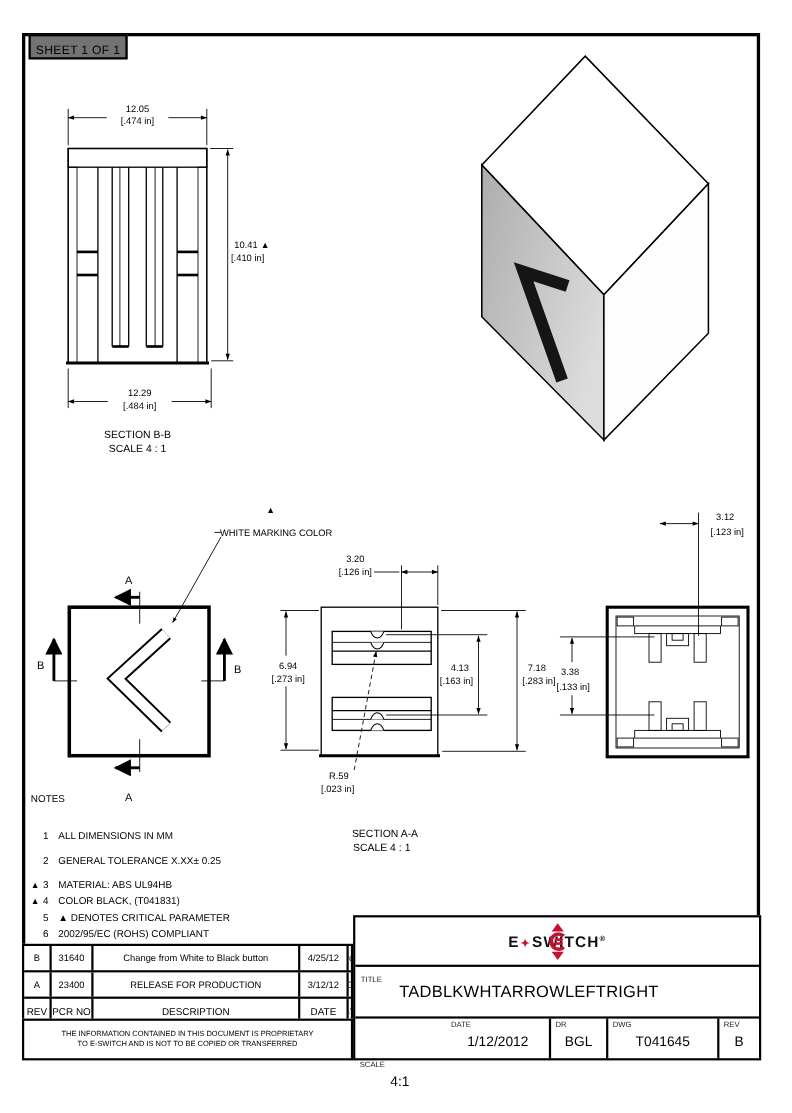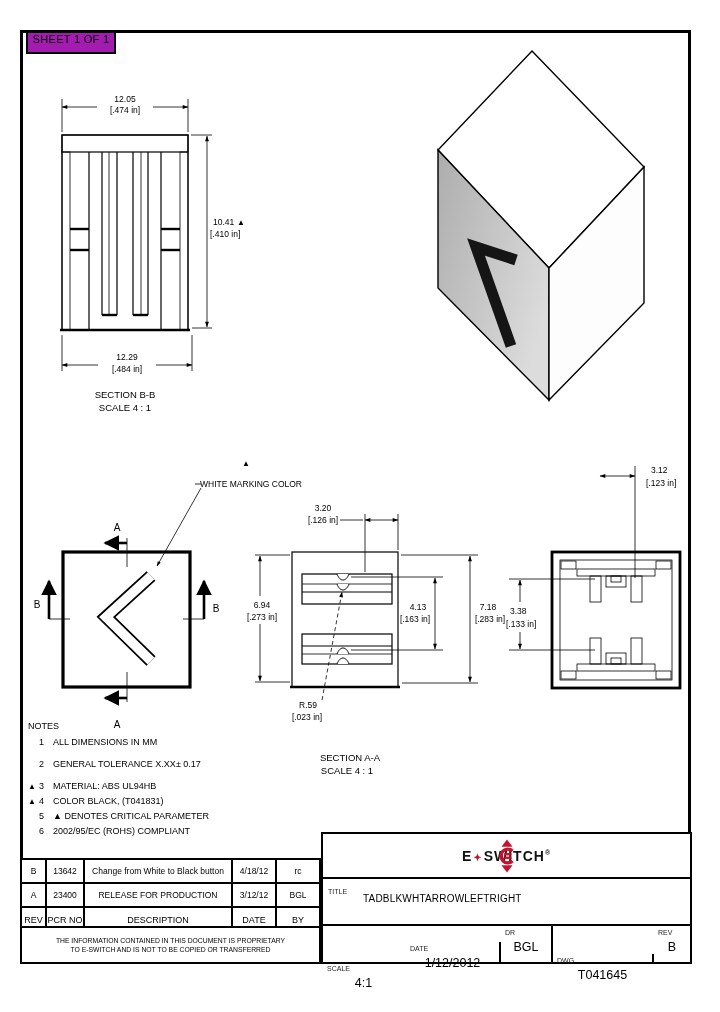--- a/index.html
+++ b/index.html
@@ -1,62 +1,62 @@
 <!DOCTYPE html>
 <html><head>
 <meta charset="utf-8">
 <style>
   html,body{margin:0;padding:0;background:#ffffff;}
   body{width:720px;height:1012px;position:relative;font-family:"Liberation Sans",sans-serif;color:#000;overflow:hidden;}
   .frame{position:absolute;left:20px;top:30px;width:671px;height:933px;border:3px solid #000;box-sizing:border-box;}
-  .sheet-label{position:absolute;left:26px;top:31px;width:90px;height:23px;border:2px solid #000;background:#a21caf;
-    display:flex;align-items:flex-start;justify-content:center;font-size:11px;letter-spacing:0.3px;box-sizing:border-box;}
+  .sheet-label{position:absolute;left:26px;top:31px;width:90px;height:23px;border:2px solid #000;background:#737373;
+    display:flex;align-items:flex-end;justify-content:center;font-size:11px;letter-spacing:0.3px;box-sizing:border-box;}
   svg{position:absolute;overflow:visible;}
   svg text{font-family:"Liberation Sans",sans-serif;fill:#000;}
   .dim{font-size:8.5px;}
   .dimsm{font-size:8px;}
   .cap{font-size:9.5px;}
   .seclab{font-size:10px;}
   .thin{stroke:#000;stroke-width:0.8;fill:none;}
   .part{stroke:#000;stroke-width:1.2;fill:none;}
   .thick{stroke:#000;stroke-width:2.6;fill:none;}
   
   .notes{position:absolute;left:28px;top:720px;font-size:9px;line-height:13px;}
-  .notes .title{margin-bottom:3px;}
+  .notes .title{margin-bottom:21px;}
   .note-line{display:flex;margin-bottom:2px;}
   .note-line.gap{margin-bottom:9px;}
   .note-marker{width:11px;display:inline-block;font-size:8px;}
   .note-num{width:14px;display:inline-block;}
   
   .revtable{position:absolute;left:20px;top:858px;width:301px;border:2px solid #000;box-sizing:border-box;background:#fff;}
   .revrow{display:flex;height:22px;border-bottom:2px solid #000;}
   .revrow:last-child{border-bottom:none;}
   .revrow.hdr{height:23px;}
   .revcell{border-right:2px solid #000;display:flex;align-items:center;justify-content:center;
     font-size:8.5px;box-sizing:border-box;overflow:hidden;white-space:nowrap;}
   .revcell:last-child{border-right:none;text-align:right;}
-  .c-rev{width:25px;}.c-pcr{width:38px;}.c-desc{width:148px;}.c-date{width:44px;}.c-by{flex:1;}
+  .c-rev{width:25px;}.c-pcr{width:38px;}.c-desc{width:188px;}.c-date{width:44px;}.c-by{flex:1;}
   .hdr .revcell{font-size:9px;}
   .disclaimer{position:absolute;left:20px;top:926px;width:301px;height:38px;border:2px solid #000;box-sizing:border-box;
     display:flex;flex-direction:column;align-items:center;justify-content:center;font-size:6.8px;line-height:9px;text-align:center;background:#fff;}
   
   .titleblock{position:absolute;left:321px;top:832px;width:371px;height:132px;border:2px solid #000;box-sizing:border-box;background:#fff;display:flex;flex-direction:column;}
   .tb-logo{height:44px;border-bottom:2px solid #000;display:flex;align-items:center;justify-content:center;gap:8px;}
   .logo-word{font-size:14px;font-weight:bold;letter-spacing:1px;color:#111;}
   .logo-star{color:#c41230;font-size:10px;padding:0 1px;}
   .logo-reg{font-size:7px;vertical-align:super;}
   .tb-title{height:46px;border-bottom:2px solid #000;position:relative;}
   .tb-title .lbl{position:absolute;left:5px;top:9px;font-size:7px;color:#222;}
-  .tb-title .val{position:absolute;left:40px;top:14px;font-size:10px;letter-spacing:0.2px;}
+  .tb-title .val{position:absolute;left:40px;top:14px;font-size:15px;letter-spacing:0.2px;}
   .tb-bottom{flex:1;display:flex;}
   .tb-cell{border-right:2px solid #000;position:relative;box-sizing:border-box;}
   .tb-cell:last-child{border-right:none;}
   .tb-cell .lbl{position:absolute;left:4px;top:3px;font-size:7px;color:#222;}
   .tb-cell .val{position:absolute;left:0;right:0;top:14px;text-align:center;font-size:12.5px;}
-  .w-scale{width:83px;margin-top:36px;}.w-date{width:95px;margin-top:16px;}.w-dr{width:52px;}.w-dwg{width:101px;margin-top:28px;}.w-rev{flex:1;}
+  .w-scale{width:83px;margin-top:36px;}.w-date{width:95px;}.w-dr{width:52px;}.w-dwg{width:101px;}.w-rev{flex:1;}
 </style>
 </head>
 <body>
 
 <div class="frame"></div>
 
 <div class="sheet-label">
   <span>SHEET 1 OF 1</span>
 </div>
 
@@ -292,21 +292,21 @@
 <div class="notes">
   <div class="title">NOTES</div>
   <div class="note-line gap">
     <span class="note-marker"></span>
     <span class="note-num">1</span>
     <span>ALL DIMENSIONS IN MM</span>
   </div>
   <div class="note-line gap">
     <span class="note-marker"></span>
     <span class="note-num">2</span>
-    <span>GENERAL TOLERANCE  X.XX± 0.17</span>
+    <span>GENERAL TOLERANCE  X.XX± 0.25</span>
   </div>
   <div class="note-line">
     <span class="note-marker">▲</span>
     <span class="note-num">3</span>
     <span>MATERIAL: ABS UL94HB</span>
   </div>
   <div class="note-line">
     <span class="note-marker">▲</span>
     <span class="note-num">4</span>
     <span>COLOR  BLACK, (T041831)</span>
@@ -319,23 +319,23 @@
   <div class="note-line">
     <span class="note-marker"></span>
     <span class="note-num">6</span>
     <span>2002/95/EC (ROHS) COMPLIANT</span>
   </div>
 </div>
 
 <div class="revtable">
   <div class="revrow">
     <div class="revcell c-rev">B</div>
-    <div class="revcell c-pcr">13642</div>
+    <div class="revcell c-pcr">31640</div>
     <div class="revcell c-desc">Change from White to Black button</div>
-    <div class="revcell c-date">4/18/12</div>
+    <div class="revcell c-date">4/25/12</div>
     <div class="revcell c-by">rc</div>
   </div>
   <div class="revrow">
     <div class="revcell c-rev">A</div>
     <div class="revcell c-pcr">23400</div>
     <div class="revcell c-desc">RELEASE FOR PRODUCTION</div>
     <div class="revcell c-date">3/12/12</div>
     <div class="revcell c-by">BGL</div>
   </div>
   <div class="revrow hdr">

